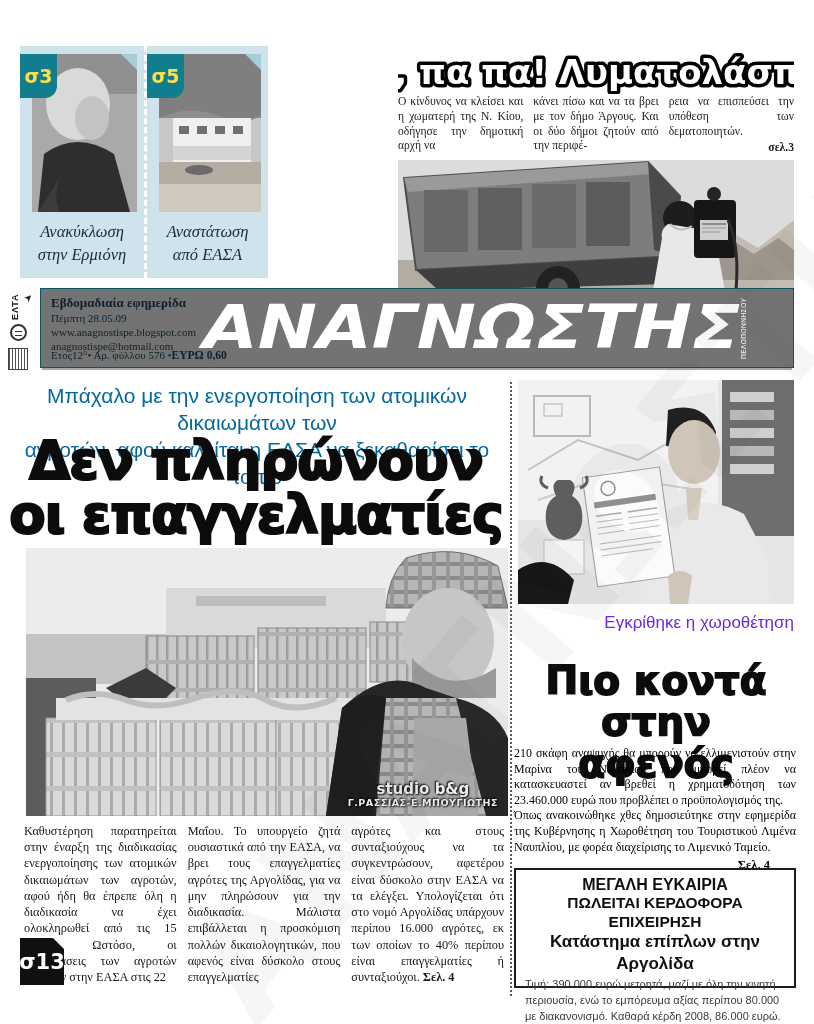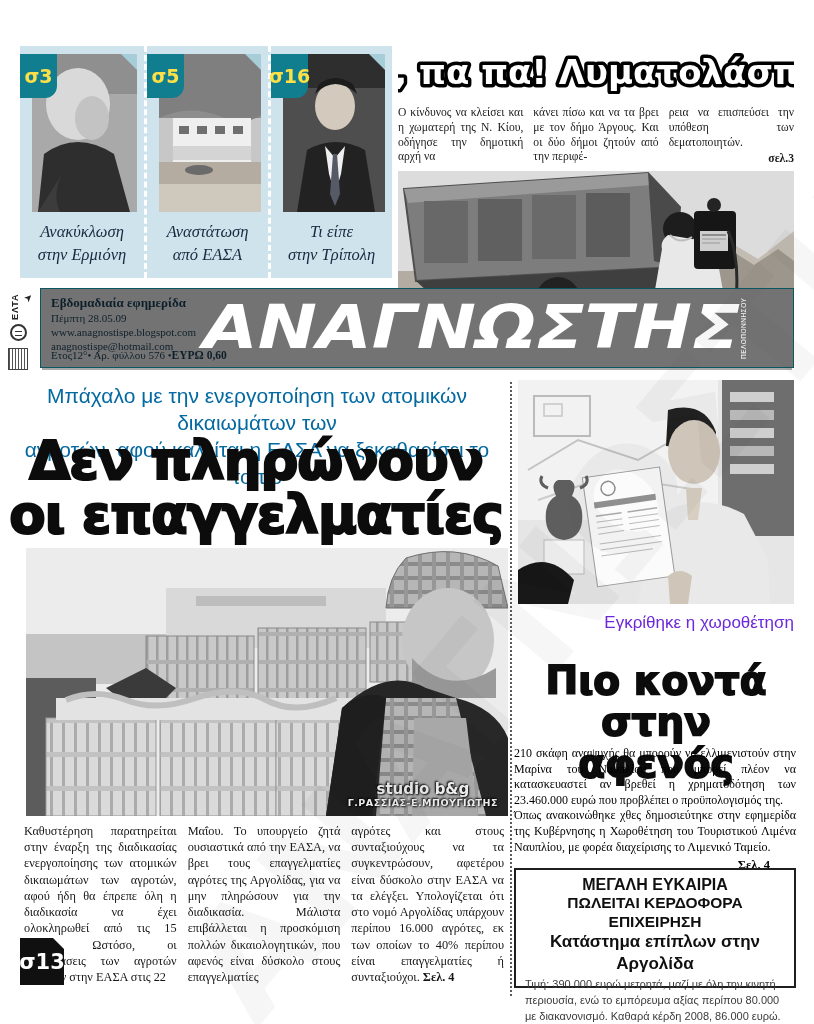--- a/index.html
+++ b/index.html
@@ -23,21 +23,21 @@
   .teaser-photo { position:absolute; left:12px; right:7px; top:8px; height:158px; overflow:hidden; background:#bbb; }
   .teaser-photo svg { display:block; }
   .fold { position:absolute; top:0; right:0; width:0; height:0;
           border-left:16px solid transparent; border-top:16px solid #a6cdd8; z-index:4; }
   .teaser-caption { position:absolute; bottom:12px; left:2px; right:2px; text-align:center;
                     font-style:italic; font-size:16.5px; line-height:1.4; color:#16293f; }
 
   
   .top-story { position:absolute; left:398px; top:48px; width:396px; }
   .top-headline-svg { display:block; margin:0 auto; }
-  .top-cols { display:flex; gap:10px; margin-top:12px; }
+  .top-cols { display:flex; gap:10px; margin-top:1px; }
   .top-col { flex:1; font-size:11.6px; line-height:1.28; text-align:justify; color:#1a1a1a; }
   .top-ref { text-align:right; font-weight:bold; font-size:11.6px; margin-top:2px; }
   .truck-photo { margin-top:4px; width:396px; height:148px; background:#d8d8d8; }
 
   
   .postal { position:absolute; left:2px; top:290px; width:38px; height:82px; }
   .elta { position:absolute; left:8px; top:0px; writing-mode:vertical-rl; transform:rotate(180deg);
           font-family:"Liberation Sans",sans-serif; font-weight:bold; font-size:9px; color:#222;
           letter-spacing:1px; height:30px; }
   .elta-wing { position:absolute; left:22px; top:2px; font-size:10px; color:#222; transform:rotate(-45deg); }
@@ -153,39 +153,20 @@
         <ellipse cx="40" cy="116" rx="14" ry="5" fill="#6a6a6a"></ellipse>
       </svg>
       <div class="fold"></div>
     </div>
     <div class="teaser-caption">
       <div>Αναστάτωση</div>
       <div>από ΕΑΣΑ</div>
     </div>
   </div>
 
-  <div class="teaser t3" style="left:268px">
-    <div class="teaser-tab">σ16</div>
-    <div class="teaser-photo">
-      <svg width="105" height="158" viewBox="0 0 105 158">
-        <rect width="105" height="158" fill="#4e4e4e"></rect>
-        <rect width="105" height="34" fill="#2e2e2e"></rect>
-        <ellipse cx="52" cy="52" rx="20" ry="24" fill="#d3c9bc"></ellipse>
-        <path d="M32 40 Q52 20 74 40 L70 30 Q52 18 36 30 Z" fill="#1c1c1c"></path>
-        <path d="M14 158 L24 96 Q52 80 82 96 L92 158 Z" fill="#222222"></path>
-        <path d="M42 92 L52 104 L62 92 L58 120 L52 140 L46 120 Z" fill="#f0f0f0"></path>
-        <path d="M50 100 L54 100 L57 140 L52 152 L47 140 Z" fill="#555a66"></path>
-      </svg>
-      <div class="fold"></div>
-    </div>
-    <div class="teaser-caption">
-      <div>Τι είπε</div>
-      <div>στην Τρίπολη</div>
-    </div>
-  </div>
 
   <div class="top-story">
     <svg class="top-headline-svg" width="396" height="46" viewBox="0 0 396 46">
       <text x="198" y="36" text-anchor="middle" font-family="DejaVu Sans, sans-serif" font-weight="bold" font-size="34" fill="#ffffff" stroke="#000000" stroke-width="7" stroke-linejoin="round" paint-order="stroke">Α, πα πα! Λυματολάσπη</text>
     </svg>
     <div class="top-cols">
       <div class="top-col">Ο κίνδυνος να κλείσει και η χωματερή της Ν. Κίου, οδήγησε την δημοτική αρχή να</div>
       <div class="top-col">κάνει πίσω και να τα βρει με τον δήμο Άργους. Και οι δύο δήμοι ζητούν από την περιφέ-</div>
       <div class="top-col">
         <span>ρεια να επισπεύσει την υπόθεση των δεματοποιητών.</span>

